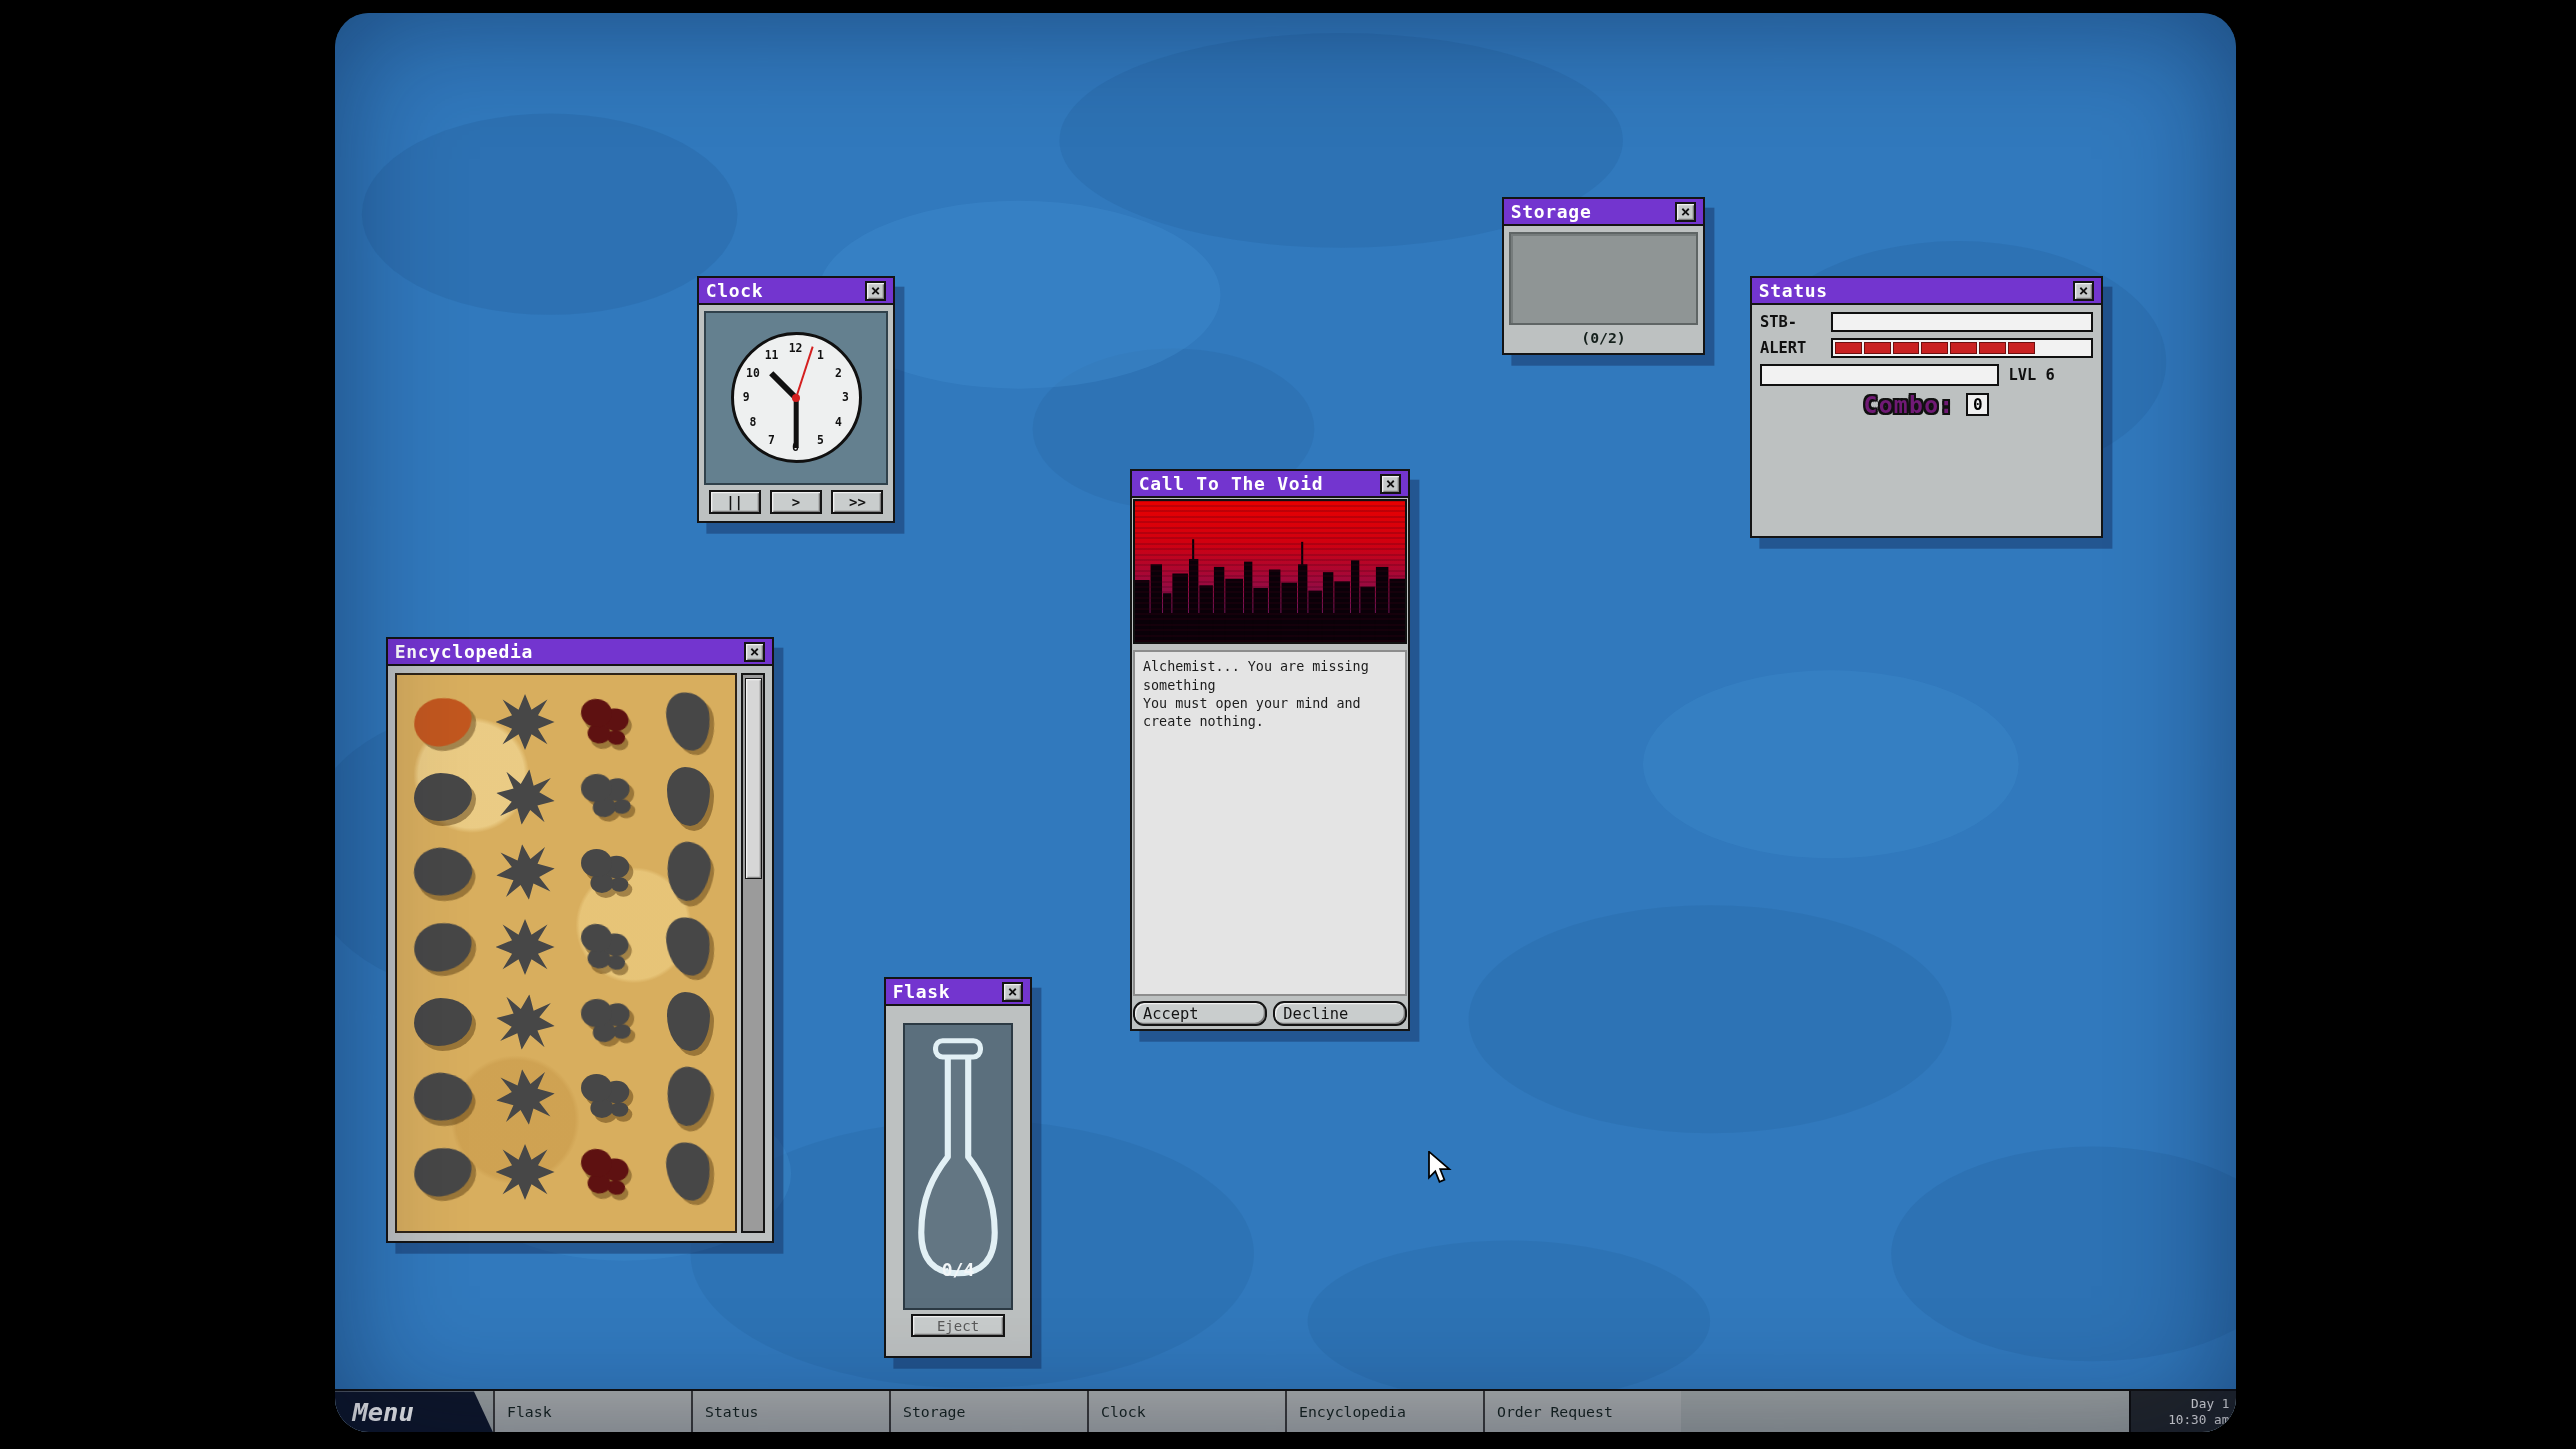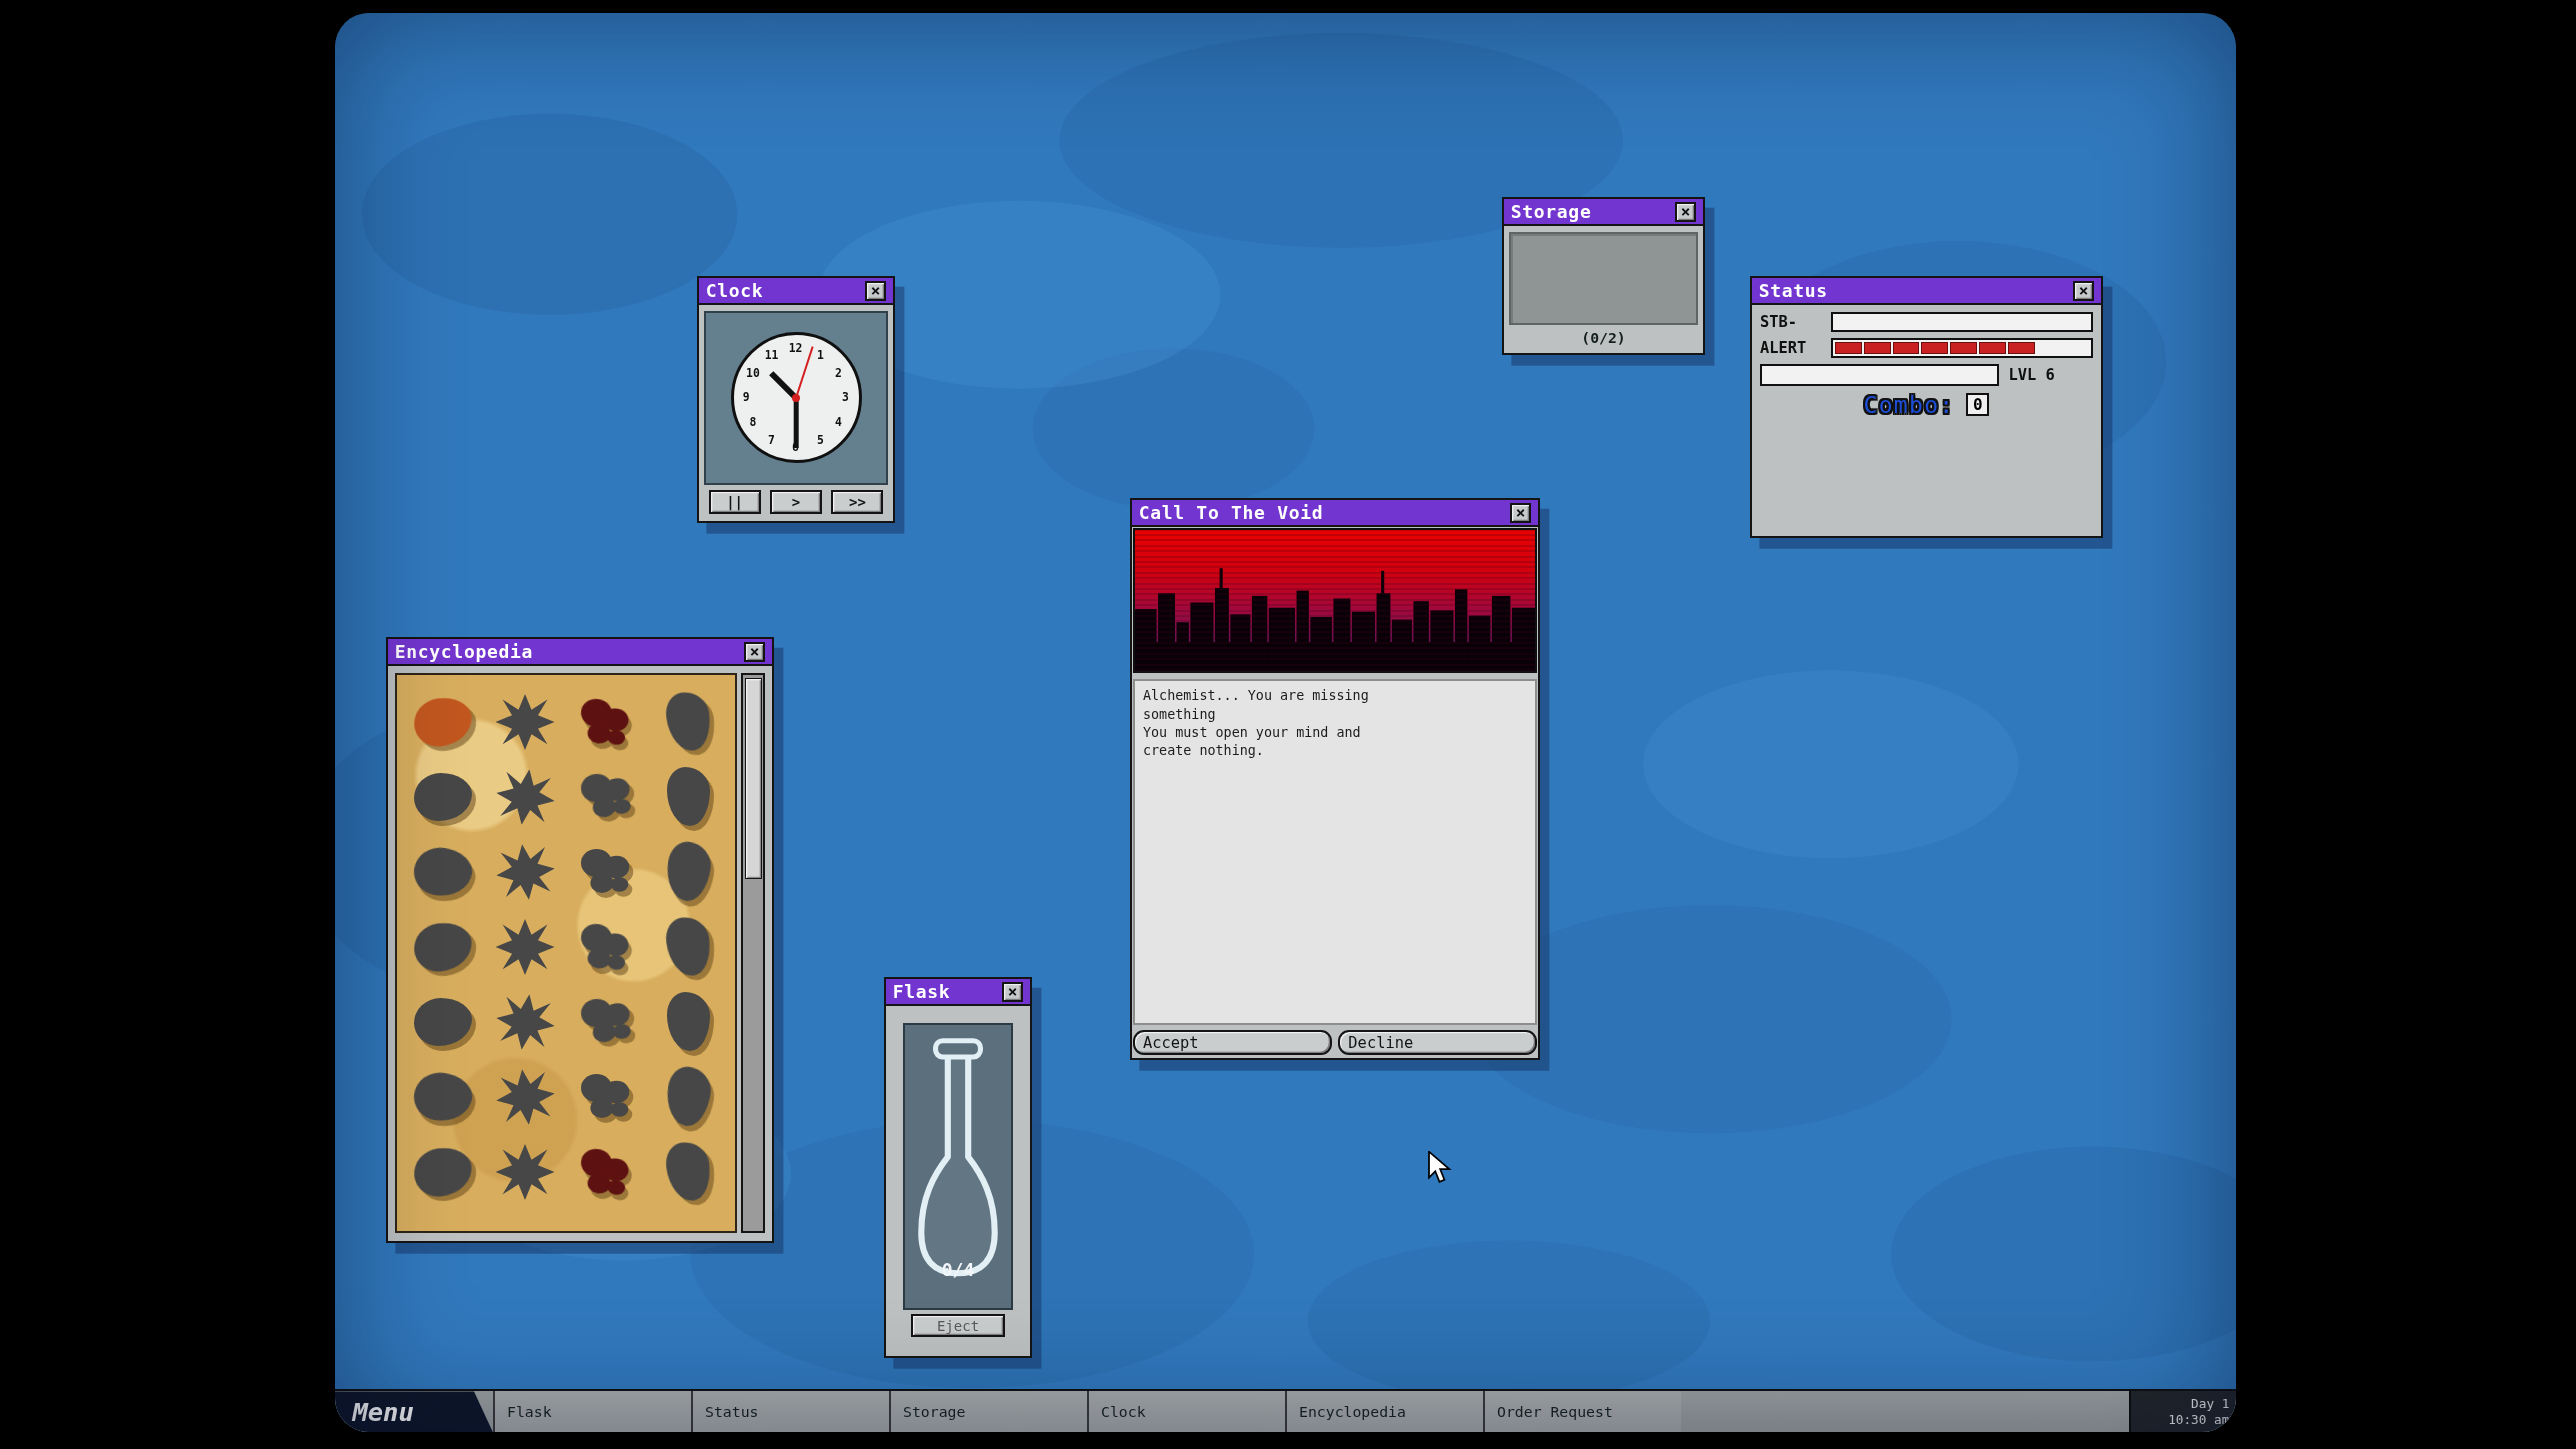--- a/index.html
+++ b/index.html
@@ -66,28 +66,28 @@
     color: #f0f0f0; font-size: 15.4px; font-weight: bold; min-height: 67px; }
   .check-badge { position: absolute; right: 10.7px; top: 50%; transform: translateY(-50%);
     width: 43px; height: 43px; border-radius: 50%;
     background: radial-gradient(circle at 32% 28%, #8ae24f, #2db818 65%, #1e9410);
     border: 2px solid #0f5c08; display: flex; align-items: center; justify-content: center;
     color: #fff; font-size: 25.5px; font-weight: bold; }
   .lvl-row { display: flex; align-items: center; gap: 9.4px; }
   .lvl-bar { width: 239px; height: 21.5px; background: #f2f2f2; border: 2px solid #101010; }
   .lvl-label { font-size: 15.4px; font-weight: bold; color: #101010; }
   .combo-row { display: flex; align-items: center; justify-content: center; gap: 12px; }
-  .combo-label { font-size: 23px; font-weight: normal; color: #1d4ed8; letter-spacing: 1.3px;
+  .combo-label { font-size: 23px; font-weight: bold; color: #701a75; letter-spacing: 1.3px;
     text-shadow: 2px 0 0 #111, -2px 0 0 #111, 0 2px 0 #111, 0 -2px 0 #111,
       2px 2px 0 #111, -2px -2px 0 #111, 2px -2px 0 #111, -2px 2px 0 #111; }
   .combo-value { min-width: 23px; height: 23px; background: #f0f0f0; border: 2px solid #101010;
     display: flex; align-items: center; justify-content: center; font-size: 16px; font-weight: bold; }
 
   
-  #win-void { left: 795px; top: 485px; width: 410px; height: 562px; }
+  #win-void { left: 795px; top: 456px; width: 280px; height: 562px; }
   .void-body { height: calc(100% - 29px); padding: 1px; display: flex; flex-direction: column; }
   .void-image { height: 145px; border: 2px solid #101010; position: relative; overflow: hidden;
     background: linear-gradient(180deg, #e80000 0%, #d00010 30%, #a3083a 55%, #731355 78%, #4a0f4a 100%); }
   .void-image::after { content: ""; position: absolute; inset: 0;
     background: repeating-linear-gradient(0deg, rgba(60, 0, 20, .22) 0 2px, transparent 2px 5.4px); }
   .skyline { position: absolute; left: 0; right: 0; bottom: 0; height: 100%; width: 100%; }
   .void-text { flex: 1; margin-top: 5.4px; background: #e4e4e4; border: 2px solid #8d8d8d;
     padding: 6.7px 8px; font-size: 13.4px; line-height: 1.35; color: #1c1c1c; }
   .void-buttons { display: flex; gap: 6.7px; margin-top: 5.4px; }
   .void-buttons .btn95 { flex: 1; height: 25.5px; justify-content: flex-start; padding-left: 8px; font-size: 15.4px; border-radius: 11px; }

